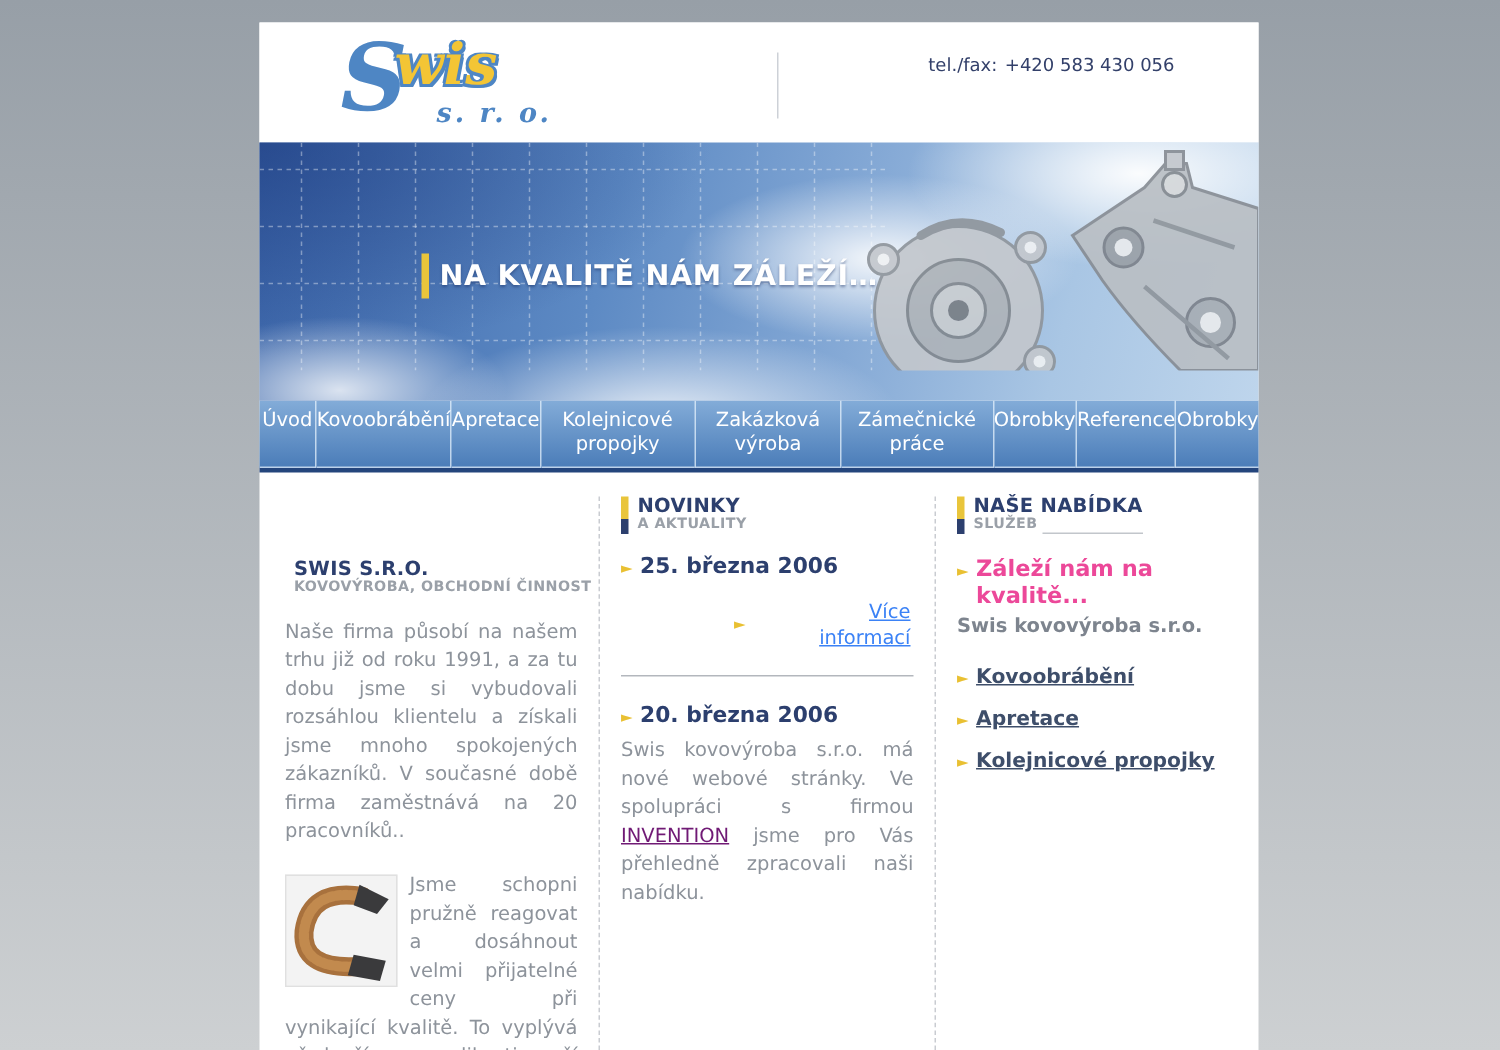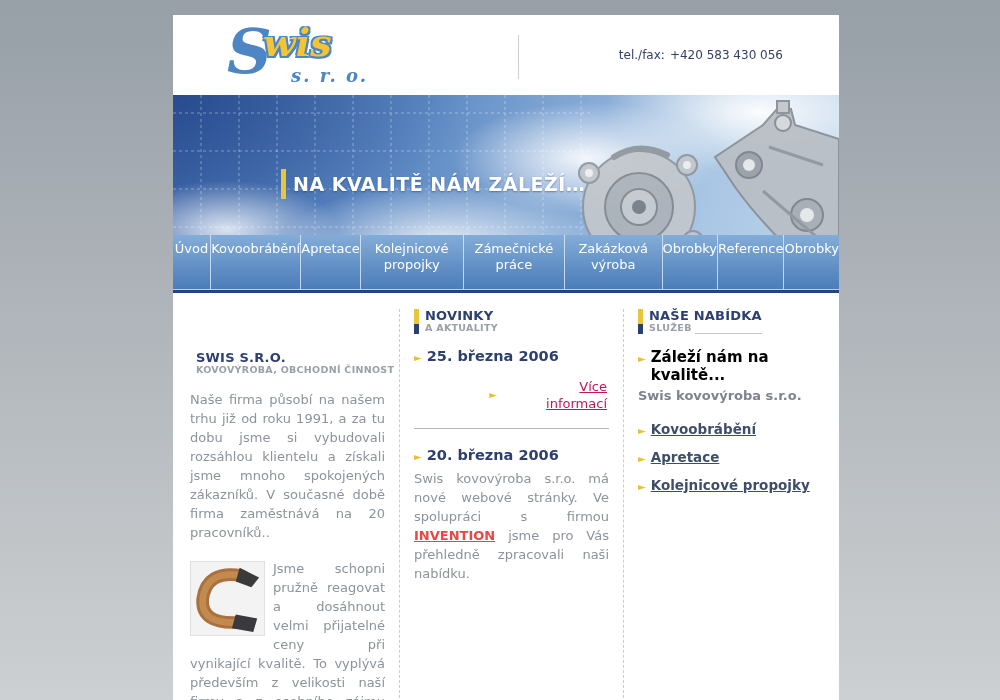--- a/index.html
+++ b/index.html
@@ -13,43 +13,43 @@
   .page { width:666px; margin-left:173px; background:#fff; height:685px; }
 
   
   .header { position:relative; height:80px; background:#fff; }
   .logo { position:absolute; left:54px; top:4px; width:160px; height:72px; font-family:"DejaVu Serif", serif; font-style:italic; font-weight:bold; }
   .logo-s { position:absolute; left:0; top:2px; font-size:62px; line-height:62px; color:#4e86c4; }
   .logo-wis { position:absolute; left:36px; top:4px; font-size:38px; line-height:40px; color:#f3c535;
     text-shadow:-2px -1px 0 #4e86c4, 2px -1px 0 #4e86c4, -2px 2px 0 #4e86c4, 2px 2px 0 #4e86c4, 0 2px 0 #4e86c4; }
   .logo-sro { position:absolute; left:64px; top:46px; font-size:18px; color:#4e86c4; letter-spacing:2px; }
   .header-divider { position:absolute; left:345px; top:20px; width:1px; height:44px; background:#cdd1d7; }
-  .contacts { position:absolute; right:56px; top:32px; font-size:12px; color:#33406a; }
+  .contacts { position:absolute; right:56px; top:20px; font-size:12px; color:#33406a; }
   .contact-row { display:flex; line-height:17px; }
   .contact-label { width:56px; text-align:right; margin-right:5px; }
 
   
-  .hero { position:relative; height:140px; overflow:hidden;
+  .hero { position:relative; height:172px; overflow:hidden;
     background:
       radial-gradient(ellipse 220px 90px at 88% 12%, rgba(255,255,255,.95), rgba(255,255,255,0) 70%),
       radial-gradient(ellipse 190px 80px at 62% 45%, rgba(255,255,255,.9), rgba(255,255,255,0) 70%),
       radial-gradient(ellipse 230px 90px at 40% 108%, rgba(255,255,255,.85), rgba(255,255,255,0) 70%),
       radial-gradient(ellipse 160px 70px at 8% 96%, rgba(255,255,255,.8), rgba(255,255,255,0) 70%),
       radial-gradient(ellipse 420px 200px at 0% 0%, rgba(24,52,120,.55), rgba(24,52,120,0) 72%),
       linear-gradient(103deg, #3c66aa, #5d8ac4 35%, #86aad6 60%, #a9c6e4 80%, #bed5ec);
   }
   .hero-grid { position:absolute; left:0; top:0; }
   .hero-parts { position:absolute; right:0; top:0; }
   .hero-caption { position:absolute; left:108px; top:74px; display:flex; align-items:stretch; }
   .hero-caption-bar { width:5px; background:#e9c53b; margin-right:7px; }
   .hero-caption-text { color:#fff; font-size:19px; font-weight:bold; letter-spacing:.5px; line-height:30px;
     text-shadow:0 1px 2px rgba(20,40,90,.45); }
 
   
-  .nav { display:flex; height:58px; border-bottom:3px solid #24457c;
+  .nav { display:flex; height:48px; border-bottom:3px solid #24457c;
     background:linear-gradient(#83acd8, #4a7cb8); }
   .nav-item { display:flex; justify-content:center; text-align:center; padding-top:6px;
     color:#fff; font-size:13px; line-height:16px; cursor:pointer;
     border-right:1px solid rgba(230,242,252,.75);
     box-shadow:inset 0 -1px 0 rgba(235,245,255,.7); }
   .nav-item:last-child { border-right:none; }
 
   
   .content { display:flex; padding:16px 0 0 17px; height:405px; }
   .col { font-size:13px; }
@@ -69,26 +69,26 @@
   .col-left .body-text { margin-bottom:17px; }
 
   .part-photo { float:left; width:75px; height:75px; background:#f3f3f3; border:1px solid #e0e0e0; margin:2px 8px 2px 0; }
 
   .news-item { margin-bottom:10px; }
   .news-date-row { display:flex; align-items:baseline; margin-bottom:6px; }
   .bullet { color:#e9c032; font-size:10px; margin-right:5px; line-height:1; }
   .news-date { color:#2c3f6e; font-weight:bold; font-size:14.5px; }
   .more-row { display:flex; justify-content:flex-end; align-items:center; margin:14px 2px 6px 0; }
   .more-row .bullet { margin-right:40px; }
-  .more-link { display:inline-block; width:70px; text-align:right; color:#be185d; text-decoration:underline; line-height:17px; cursor:pointer; }
+  .more-link { display:inline-block; width:70px; text-align:right; color:#3b82f6; text-decoration:underline; line-height:17px; cursor:pointer; }
   .news-sep { border:none; border-top:1px solid #b3b7bd; margin:16px 0 18px 0; }
-  .inline-link { color:#ef4444; font-weight:bold; text-decoration:underline; cursor:pointer; }
+  .inline-link { color:#701a75; font-weight:normal; text-decoration:underline; cursor:pointer; }
 
   .lead-row { display:flex; align-items:baseline; margin-bottom:4px; }
-  .lead-link { color:#000000; font-weight:bold; font-size:15px; cursor:pointer; }
+  .lead-link { color:#ec4899; font-weight:bold; font-size:15px; cursor:pointer; }
   .lead-bold { color:#7d848e; font-weight:bold; margin-bottom:18px; }
   .offer-links { list-style:none; margin-top:18px; }
   .offer-link-row { display:flex; align-items:baseline; margin-bottom:12px; cursor:pointer; }
   .offer-link { color:#3e4e6a; font-weight:bold; font-size:13.5px; text-decoration:underline; }
 </style>
 </head>
 <body>
 
 <div class="page">
 
@@ -145,22 +145,22 @@
       <div class="hero-caption-bar"></div>
       <div class="hero-caption-text">NA KVALITĚ NÁM ZÁLEŽÍ…</div>
     </div>
   </div>
 
   <div class="nav">
     <div class="nav-item" style="flex:40">Úvod</div>
     <div class="nav-item" style="flex:84">Kovoobrábění</div>
     <div class="nav-item" style="flex:58">Apretace</div>
     <div class="nav-item" style="flex:110">Kolejnicové propojky</div>
+    <div class="nav-item" style="flex:104">Zakázková výroba</div>
     <div class="nav-item" style="flex:108">Zámečnické práce</div>
-    <div class="nav-item" style="flex:104">Zakázková výroba</div>
     <div class="nav-item" style="flex:54">Obrobky</div>
     <div class="nav-item" style="flex:62">Reference</div>
     <div class="nav-item" style="flex:56">Obrobky</div>
   </div>
 
   <div class="content">
 
     <div class="col col-left">
       <div class="sec-head">
         <div class="sec-bar"></div>

